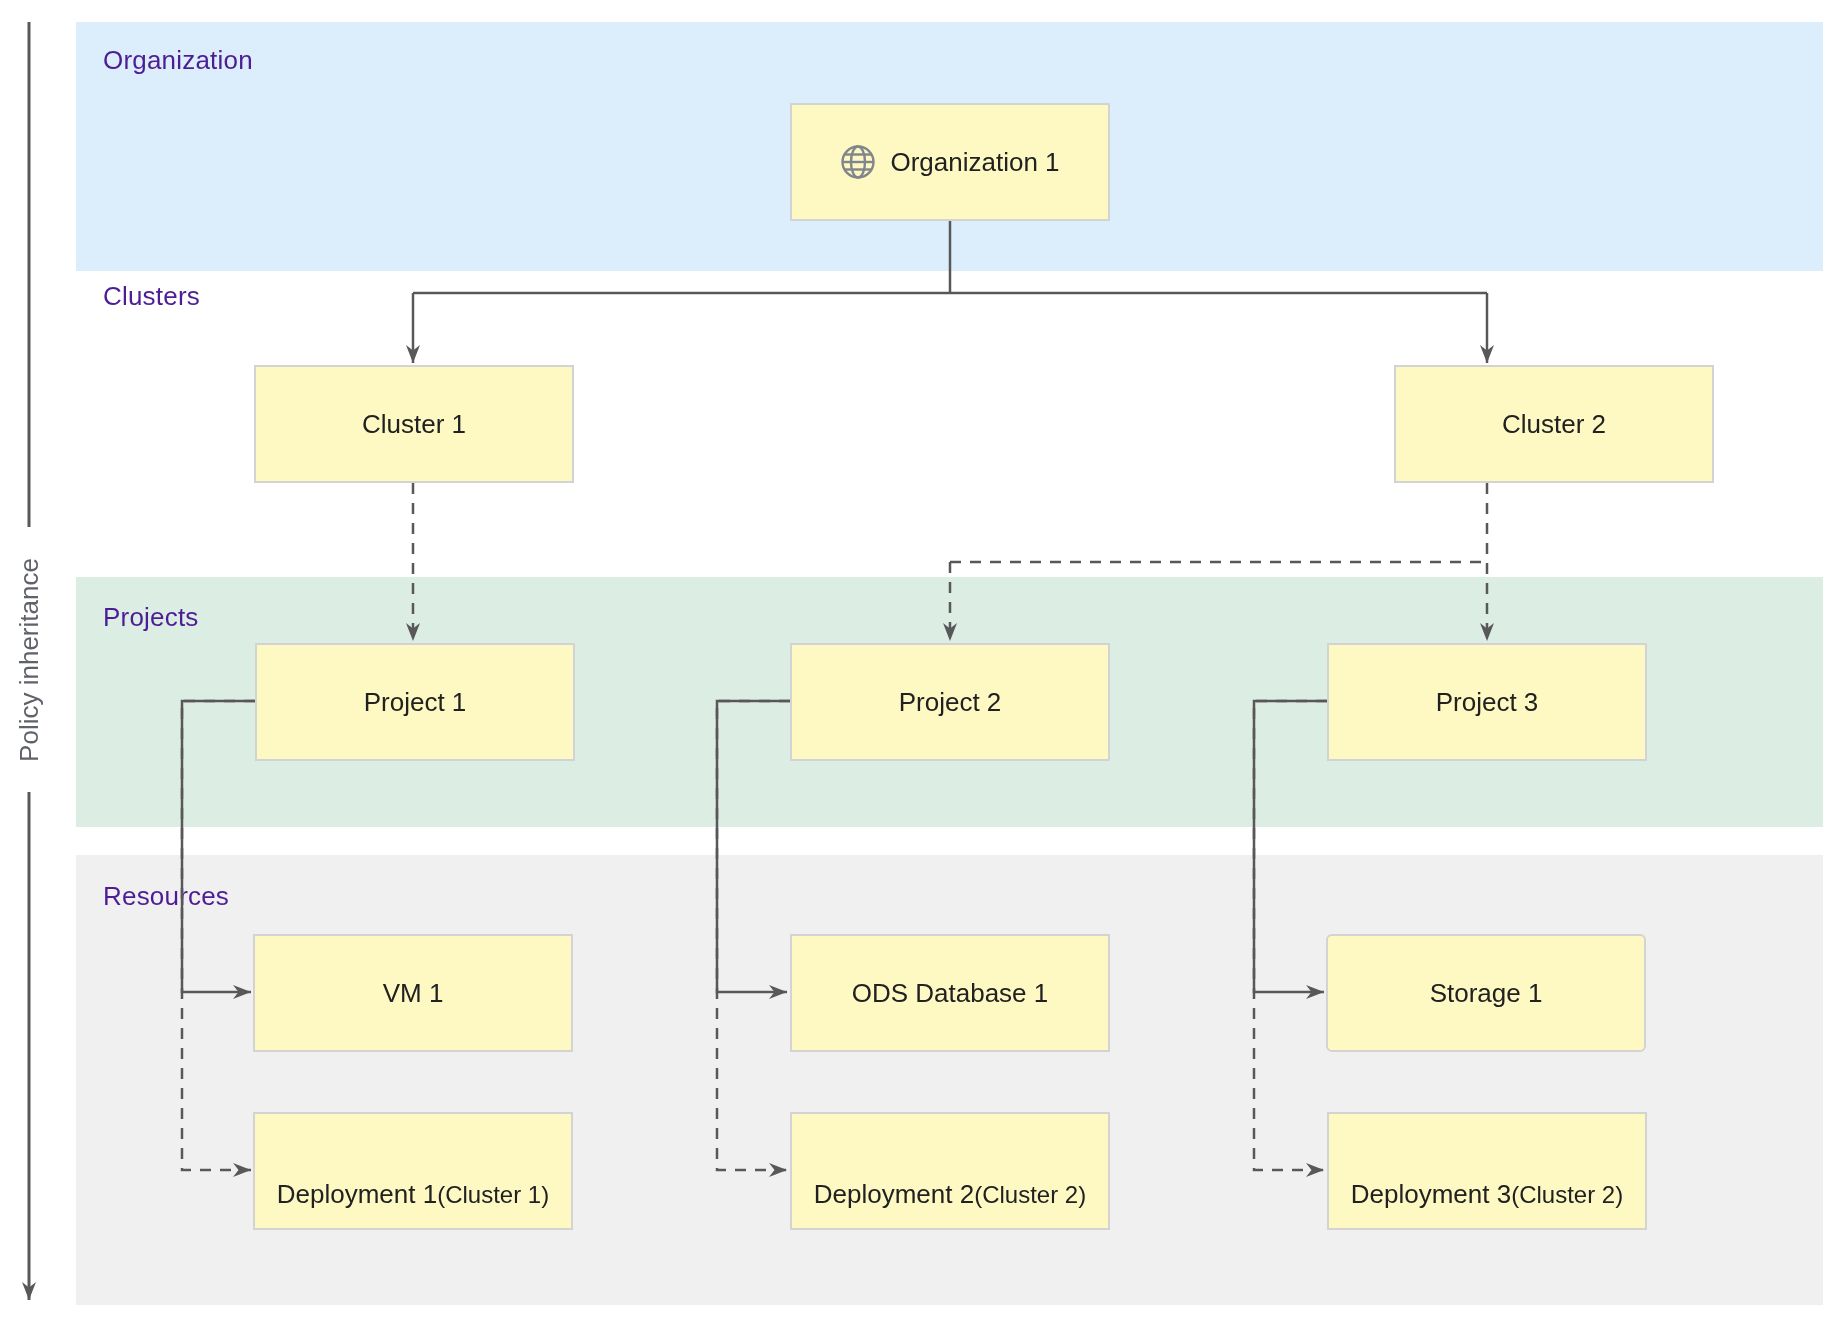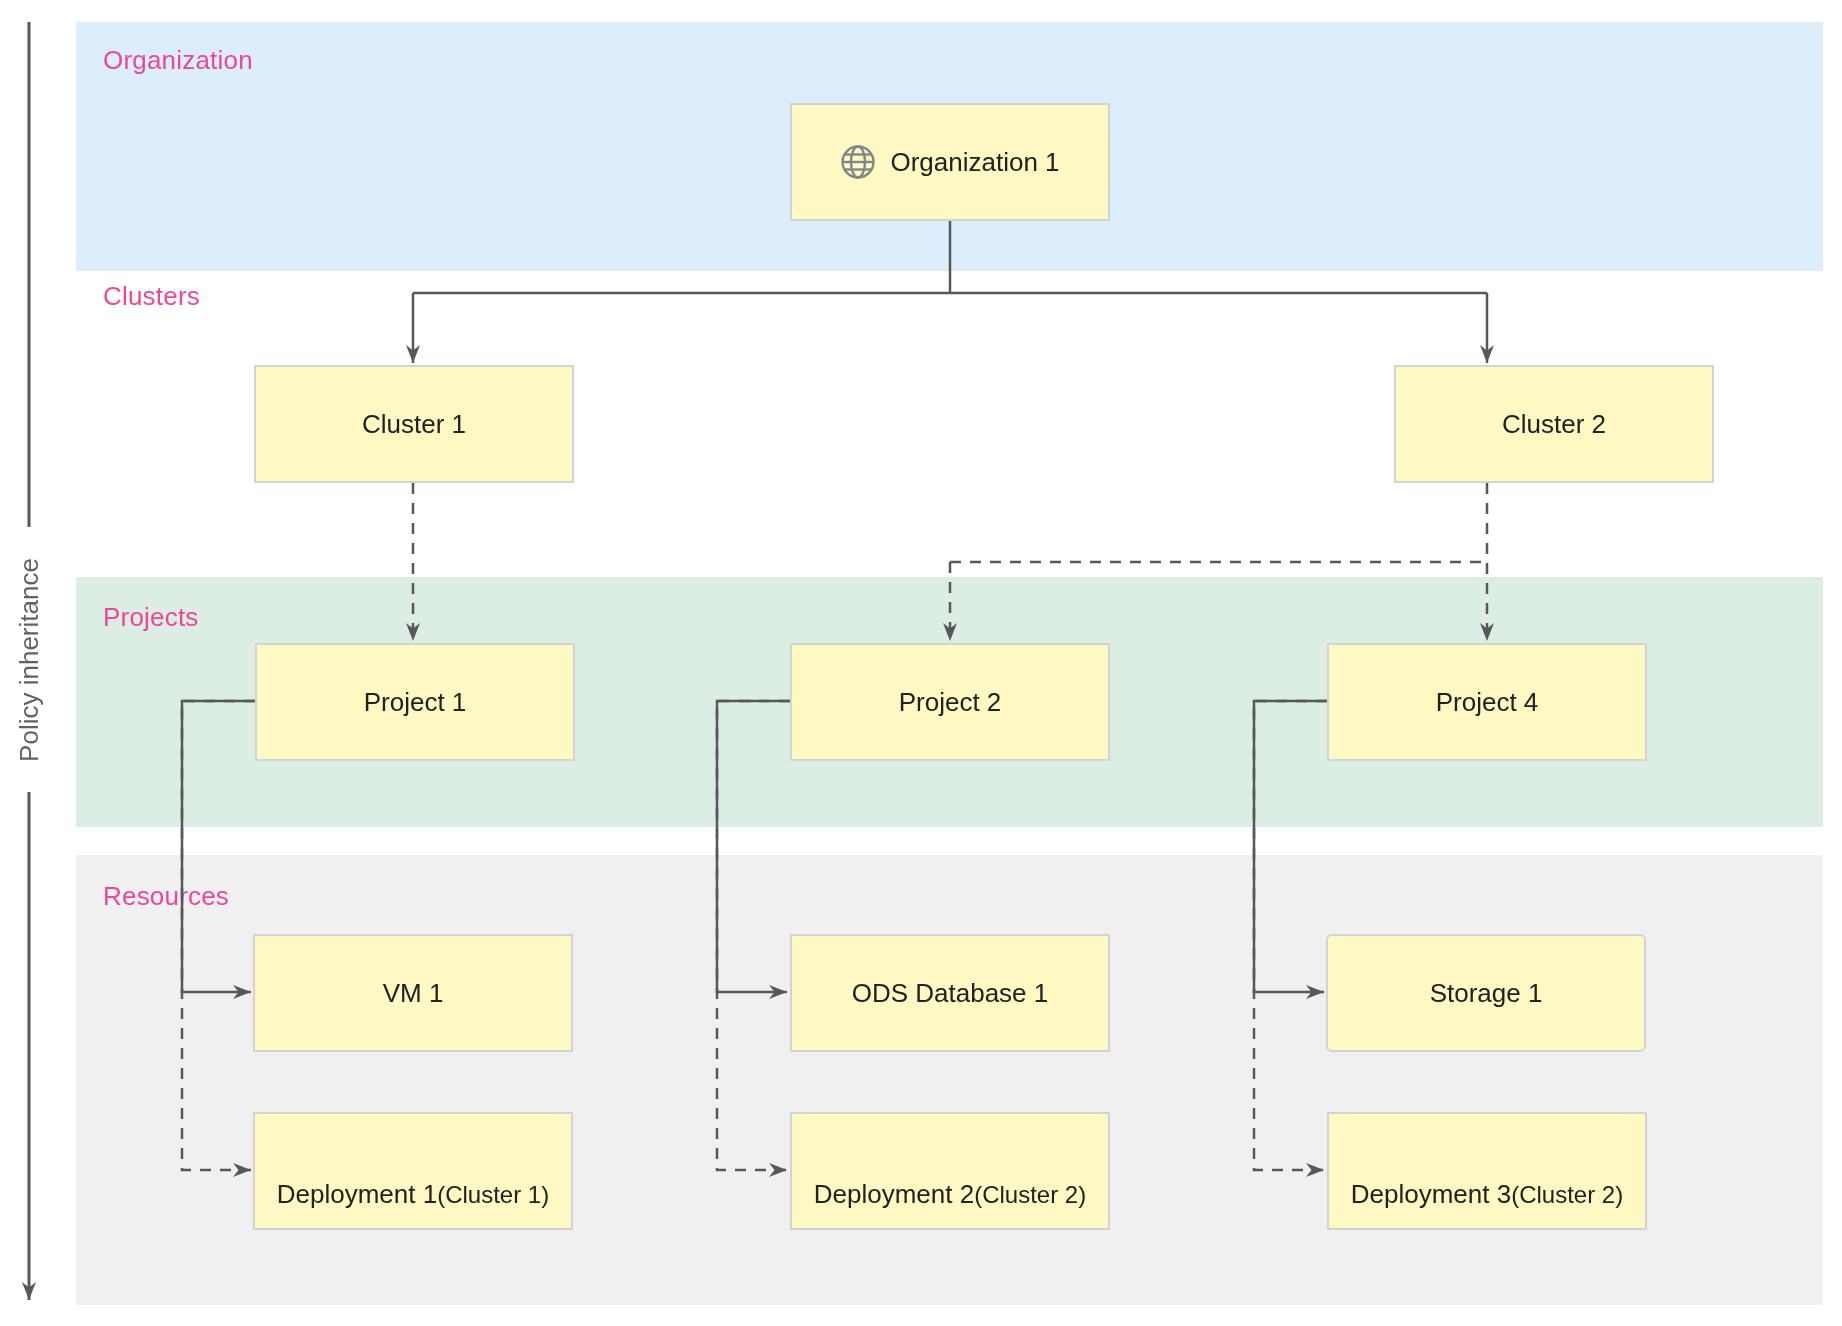--- a/index.html
+++ b/index.html
@@ -6,21 +6,21 @@
   .canvas{
     position:relative;
     width:1842px;height:1326px;
     background:#ffffff;
     font-family:"Liberation Sans", sans-serif;
     overflow:hidden;
   }
   .band{position:absolute;left:76px;width:1747px;}
   .band-label{
     position:absolute;left:103px;
-    font-size:26px;color:#ec4899;letter-spacing:.2px;
+    font-size:26px;color:#4c1d95;letter-spacing:.2px;
     white-space:nowrap;
   }
   .edges{position:absolute;left:0;top:0;}
   .node{
     position:absolute;
     width:320px;height:118px;
     background:#fef9c3;
     border:2px solid #d3d3d3;
     box-sizing:border-box;
     display:flex;align-items:center;justify-content:center;
@@ -134,21 +134,21 @@
 
   <div class="node" style="left:255px;top:643px;">
     <span>Project 1</span>
   </div>
 
   <div class="node" style="left:790px;top:643px;">
     <span>Project 2</span>
   </div>
 
   <div class="node" style="left:1327px;top:643px;">
-    <span>Project 4</span>
+    <span>Project 3</span>
   </div>
 
   <div class="node" style="left:253px;top:934px;">
     <span>VM 1</span>
   </div>
 
   <div class="node" style="left:790px;top:934px;">
     <span>ODS Database 1</span>
   </div>
 

